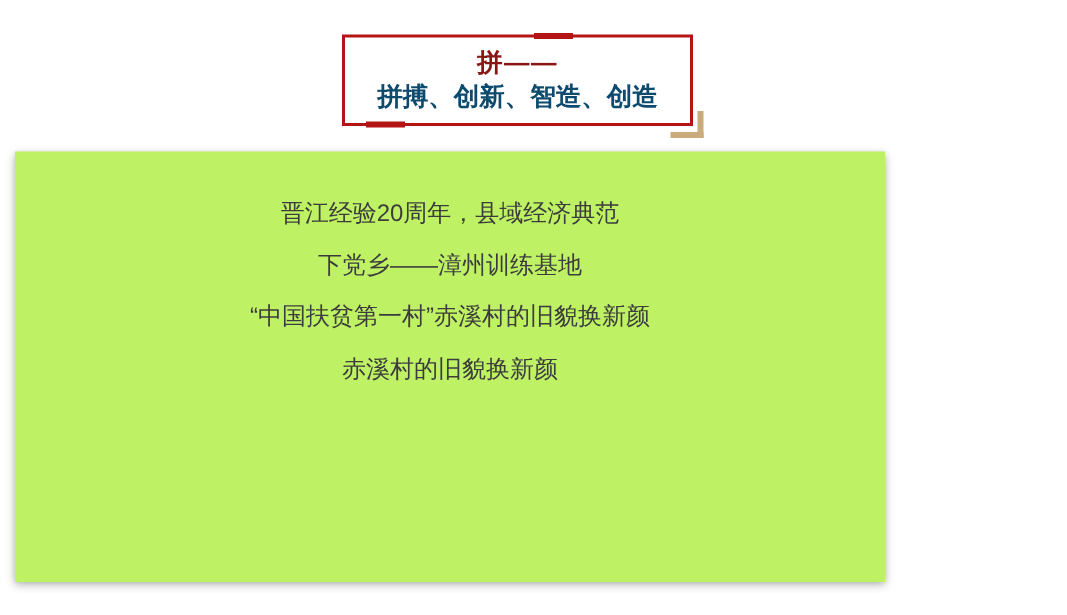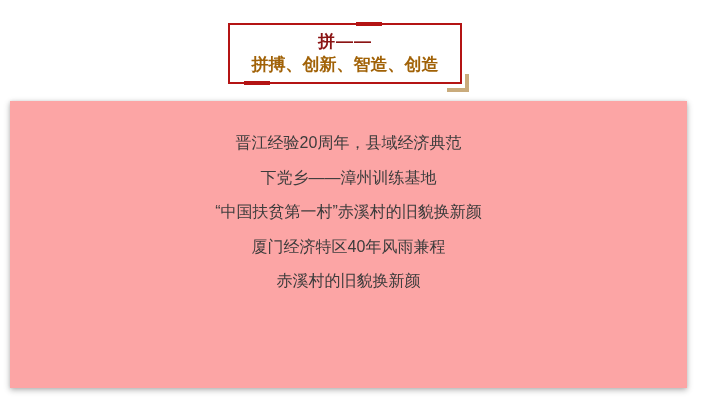--- a/index.html
+++ b/index.html
@@ -27,21 +27,21 @@
   }
   .slogan-title {
     color: #8b1414;
     font-size: 17px;
     font-weight: bold;
     letter-spacing: 1px;
     line-height: 20px;
     white-space: nowrap;
   }
   .slogan-subtitle {
-    color: #a16207;
+    color: #0c4a6e;
     font-size: 17px;
     font-weight: bold;
     line-height: 20px;
     white-space: nowrap;
   }
   
   .dash-accent {
     position: absolute;
     width: 26px; height: 4px;
     background: #b41414;
@@ -54,22 +54,22 @@
     left: 217px; top: 49px;
     width: 22px; height: 18px;
     border-right: 4px solid #c9ab7c;
     border-bottom: 4px solid #c9ab7c;
   }
 
   
   .content-card {
     position: absolute;
     left: 10px; top: 101px;
-    width: 677px; height: 287px;
-    background: #fca5a5;
+    width: 580px; height: 287px;
+    background: #bef264;
     box-shadow: 0 2px 6px rgba(0,0,0,0.30), 0 0 3px rgba(0,0,0,0.08);
     z-index: 1;
   }
   .content-list {
     list-style: none;
     padding-top: 25px;
     text-align: center;
   }
   .content-list li {
     height: 34.5px;
@@ -88,16 +88,15 @@
   <span class="gold-corner"></span>
   <div class="slogan-title">拼——</div>
   <div class="slogan-subtitle">拼搏、创新、智造、创造</div>
 </div>
 
 <div class="content-card">
   <ul class="content-list">
     <li>晋江经验20周年，县域经济典范</li>
     <li>下党乡——漳州训练基地</li>
     <li>“中国扶贫第一村”赤溪村的旧貌换新颜</li>
-    <li>厦门经济特区40年风雨兼程</li>
     <li>赤溪村的旧貌换新颜</li>
   </ul>
 </div>
 
 </body></html>

